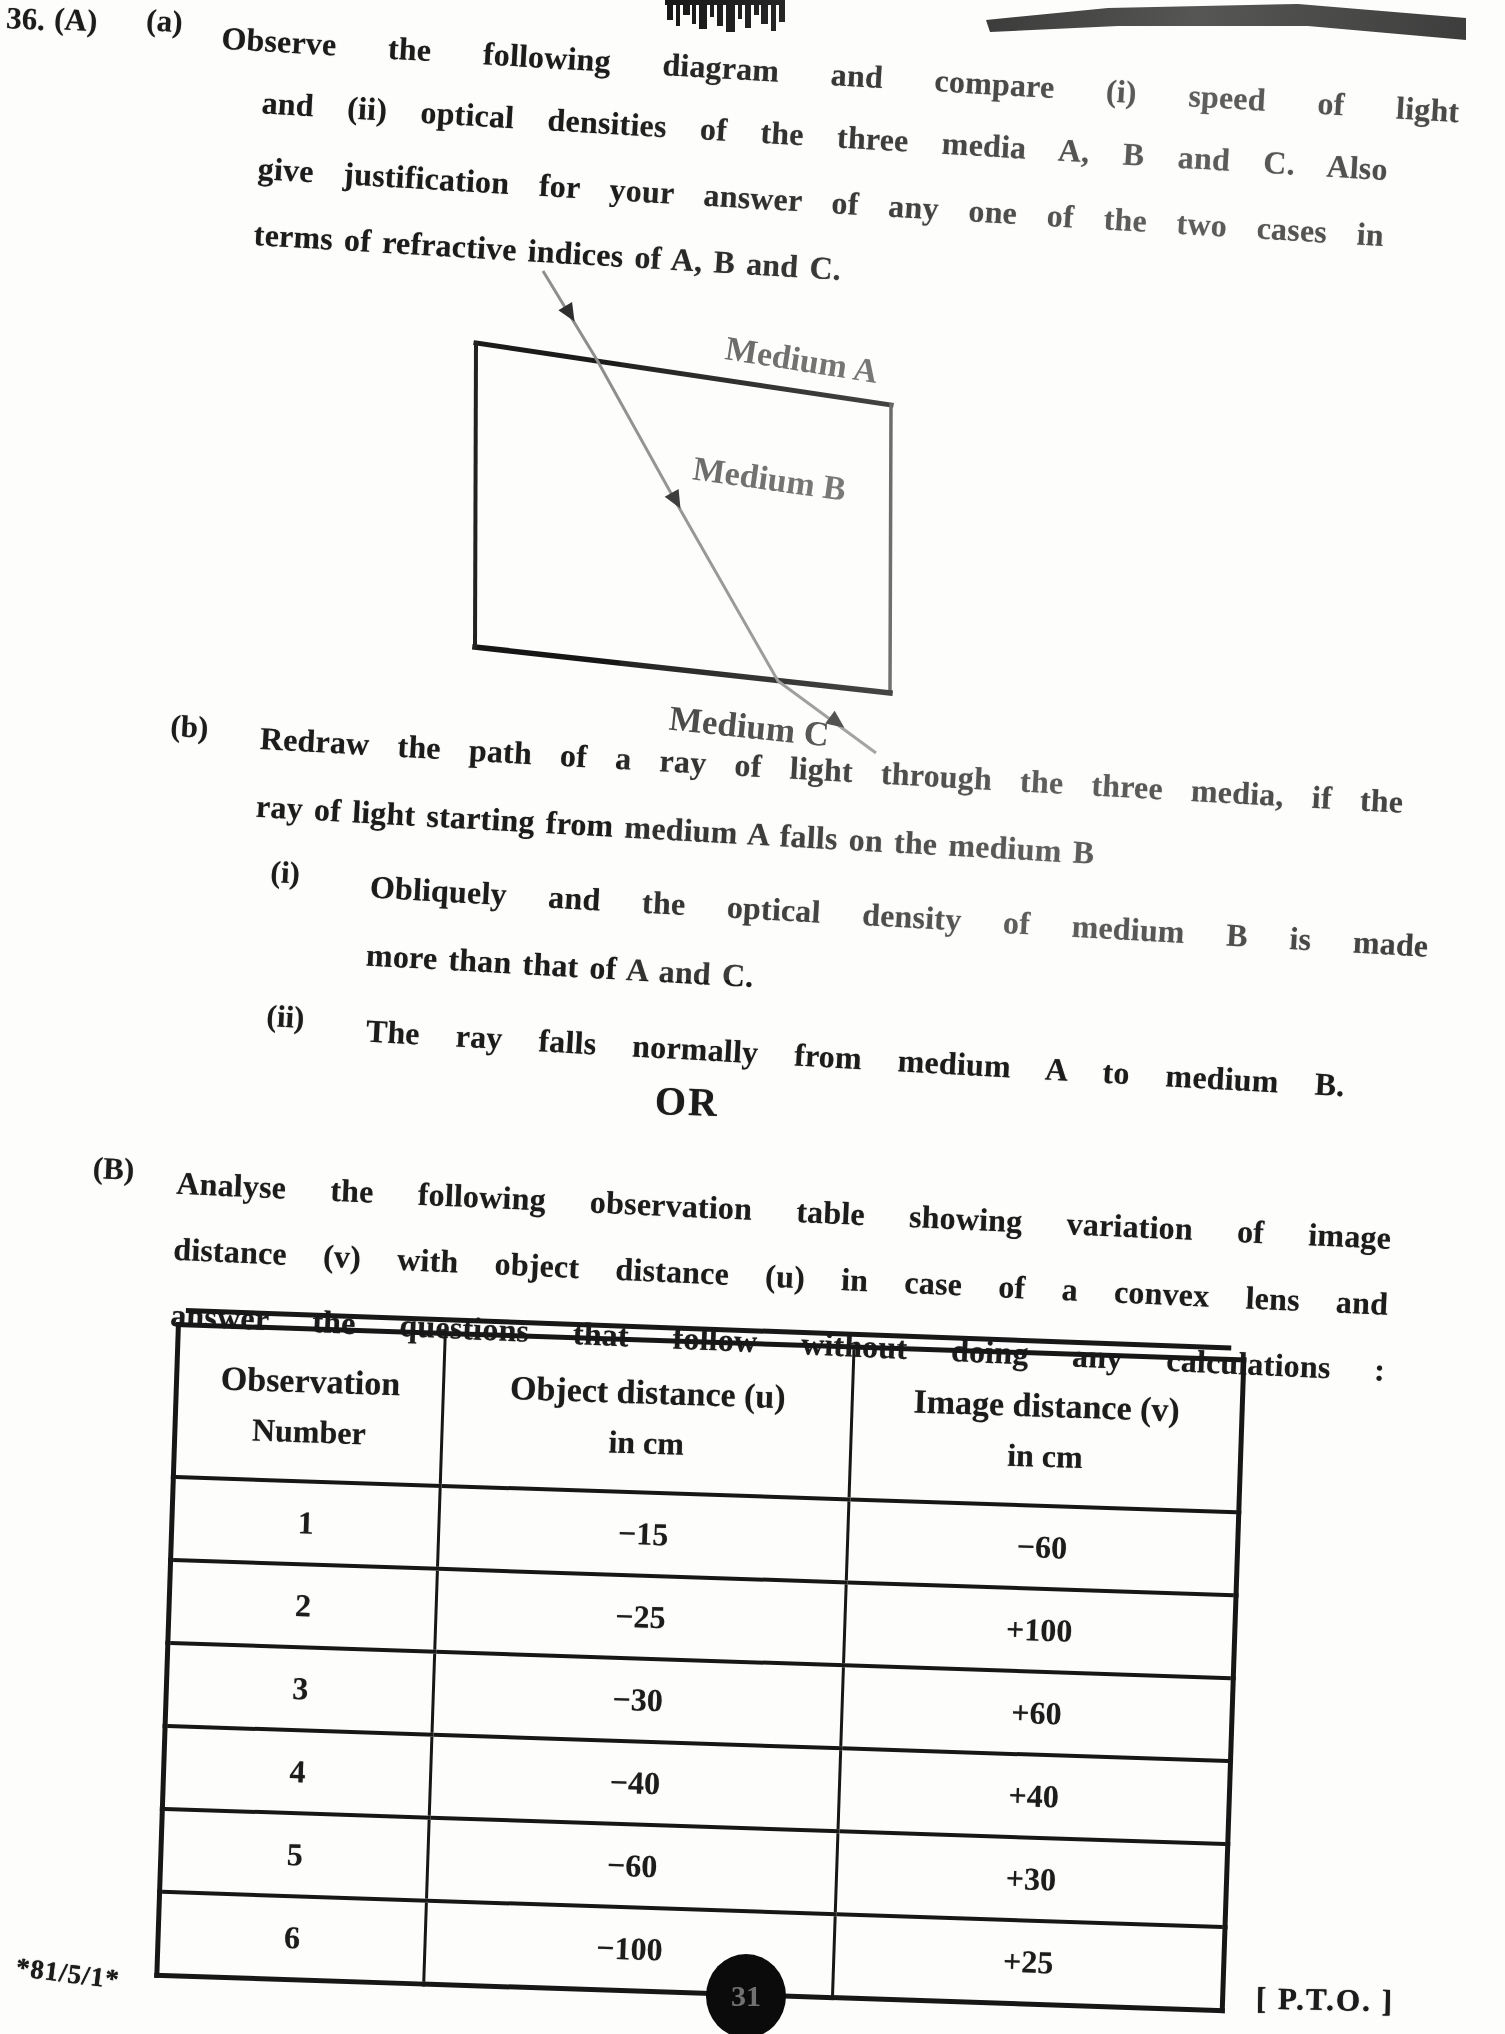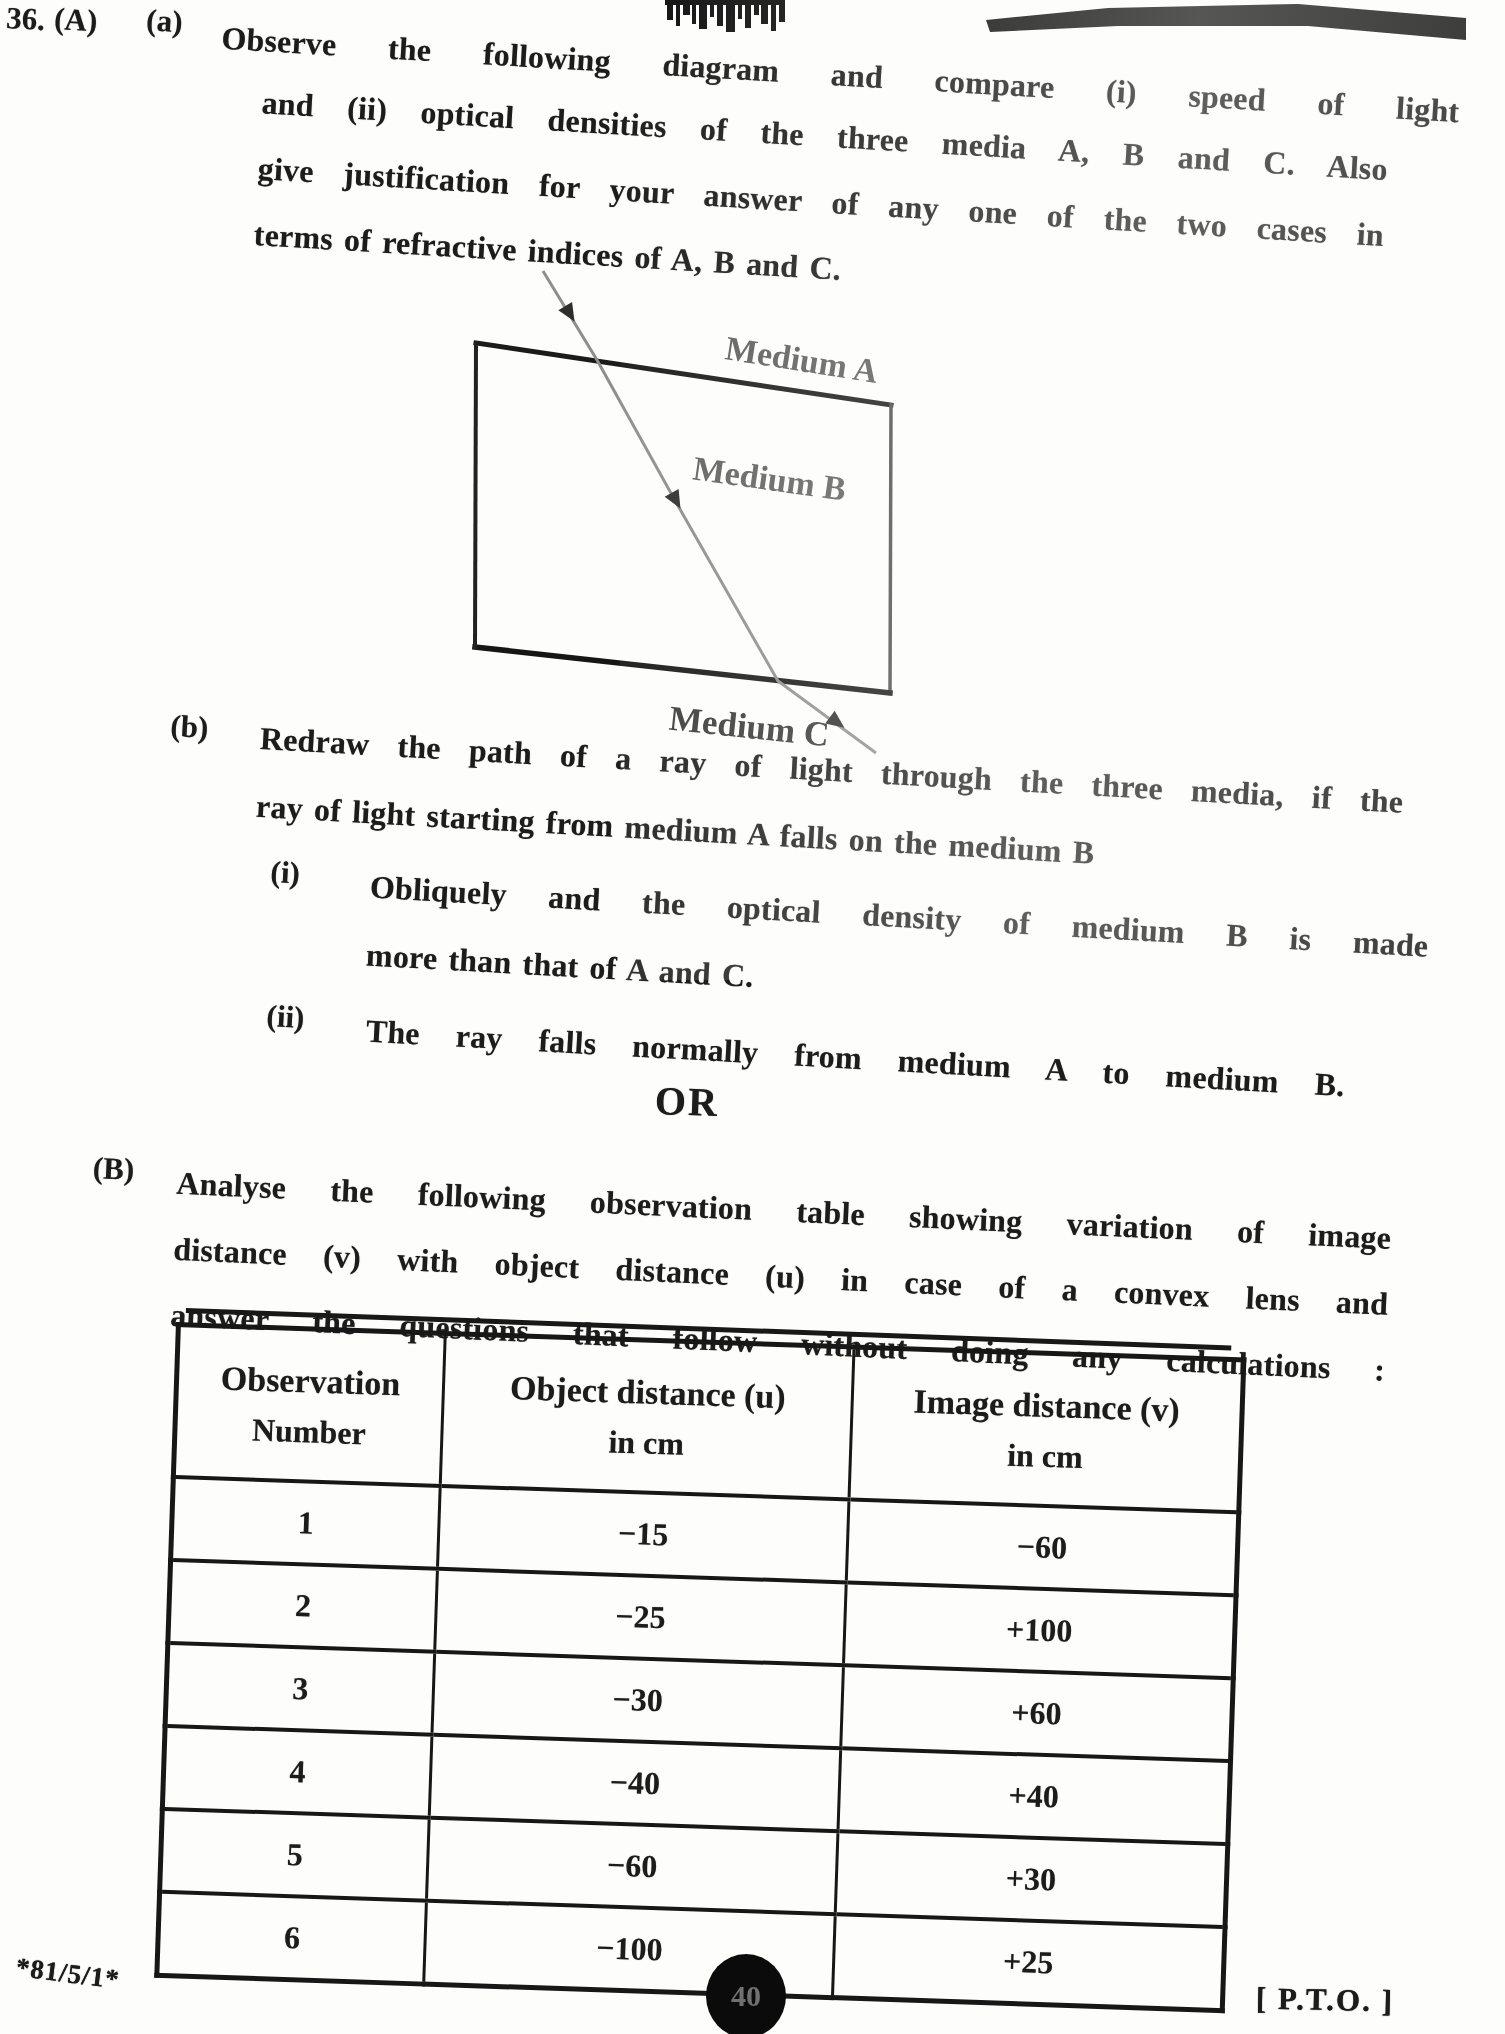--- a/index.html
+++ b/index.html
@@ -197,19 +197,19 @@
         <td>6</td>
         <td>−100</td>
         <td>+25</td>
       </tr>
     </tbody>
       </table>
   </div>
 
   <div class="abs fcode">*81/5/1*</div>
   <div class="abs badge">
-    <span>40</span>
+    <span>31</span>
   </div>
   <div class="abs pto">[ P.T.O. ]</div>
 
   <div class="abs fade"></div>
 
 </div>
 
 </body></html>

